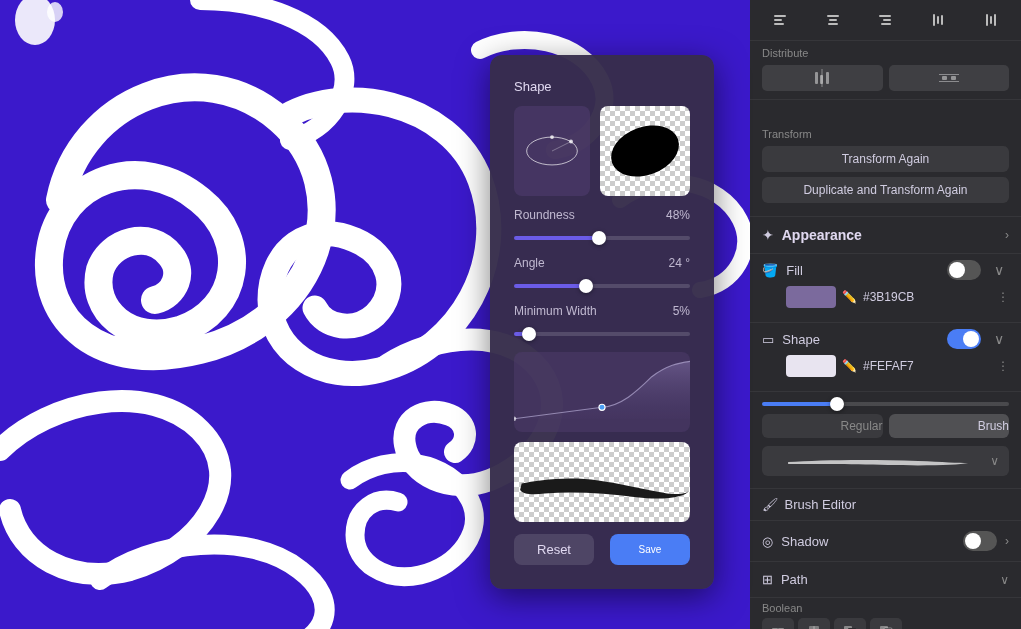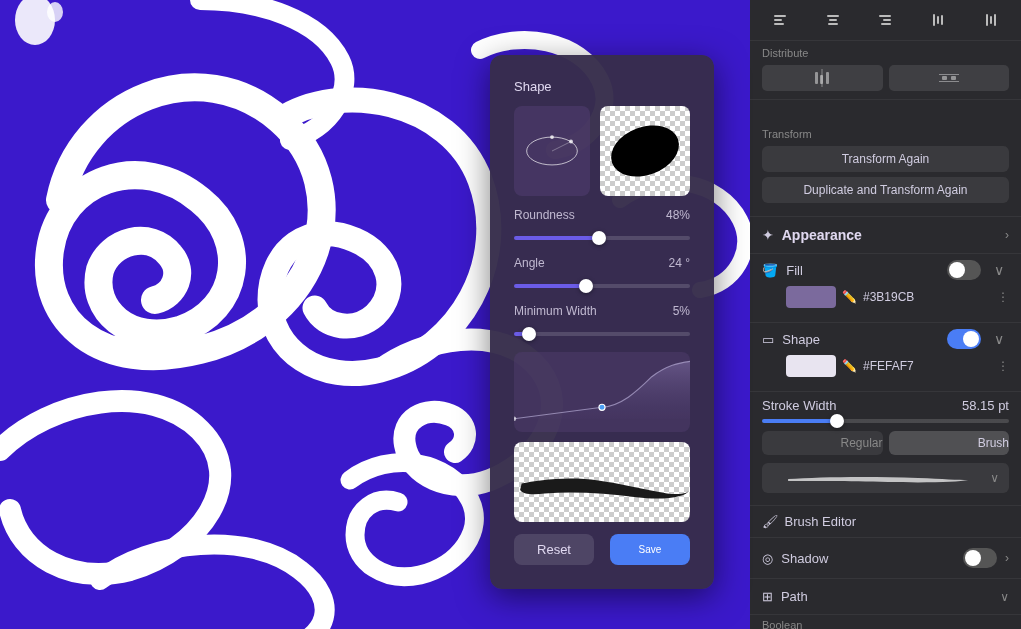--- a/index.html
+++ b/index.html
@@ -742,24 +742,20 @@
     </div>
     <div class="color-swatch-row">
       <div class="color-swatch stroke-color"></div>
       <span class="pencil-icon">✏️</span>
       <span class="hex-value">#FEFAF7</span>
       <span class="opacity-icon">⋮</span>
     </div>
   </div>
 
   <div class="stroke-width-section">
-    <div class="stroke-width-label-row">
-      <span class="stroke-width-label">Stroke Width</span>
-      <span class="stroke-width-value">58.15 pt</span>
-    </div>
     <input type="range" min="0" max="200" value="58" class="stroke-width-slider" style="background: linear-gradient(to right, rgb(74, 125, 245) 29%, rgba(255, 255, 255, 0.15) 29%); display: block; width: 100%; margin-bottom: 8px;">
     <div class="stroke-type-row">
       <button class="stroke-type-btn">Regular</button>
       <button class="stroke-type-btn active">Brush</button>
     </div>
 
     <div class="brush-preview-row">
       <svg class="brush-stroke-mini" viewBox="0 0 180 14" width="100%" height="14">
         <path d="M 0 8 C 30 6, 80 5, 130 7 C 155 8, 170 9, 180 9 C 170 11, 140 12, 100 11 C 60 10, 20 10, 0 10 Z" fill="rgba(255,255,255,0.7)"></path>
       </svg>

